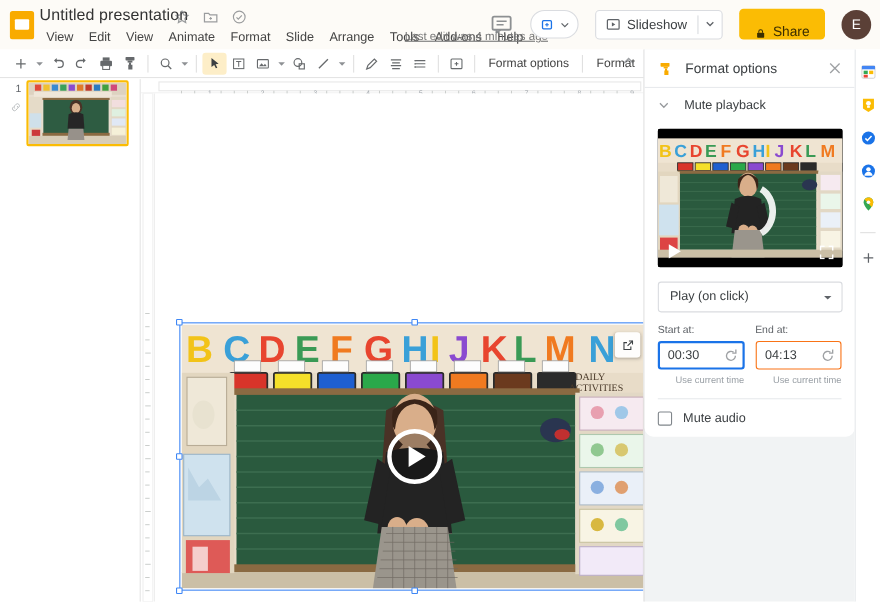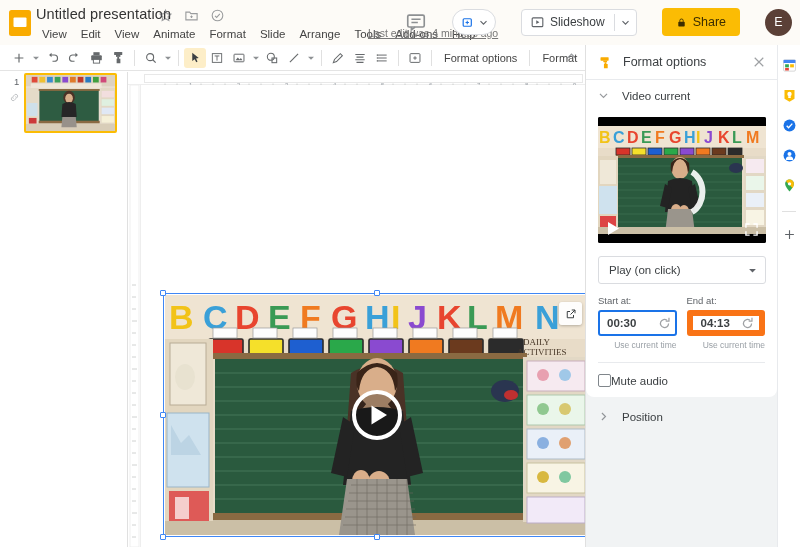--- a/index.html
+++ b/index.html
@@ -31,36 +31,36 @@
   .menu-item {
     font-size: 11.5px; color: #444; padding: 2px 7px 2px 7px;
     border-radius: 3px; cursor: pointer; white-space: nowrap;
   }
   .lastedit {
     position: absolute; left: 368px; top: 27px;
     font-size: 10.5px; color: #777; text-decoration: underline; cursor: pointer;
     white-space: nowrap;
   }
 
-  .tr-controls { position: absolute; right: 8px; top: 6px; height: 32px; display: flex; align-items: center; gap: 25px; }
+  .tr-controls { position: absolute; right: 8px; top: 6px; height: 32px; display: flex; align-items: center; gap: 15px; }
   .comment-btn { width: 22px; height: 22px; cursor: pointer; opacity: .7; }
   .meet-btn {
     display: flex; align-items: center; gap: 3px;
     border: 1px solid #dadce0; border-radius: 13px; height: 26px;
     padding: 0 7px 0 8px; background: #fff; cursor: pointer;
   }
   .slideshow-btn {
     display: flex; align-items: center; height: 27px;
     border: 1px solid #dadce0; border-radius: 4px; background: #fff; cursor: pointer;
   }
   .slideshow-btn .lbl { font-size: 12px; color: #3c4043; padding: 0 9px 0 5px; }
   .slideshow-btn .sep { width: 1px; height: 17px; background: #dadce0; }
   .slideshow-btn .caret { padding: 0 6px; }
   .share-btn {
-    display: flex; align-items: center; gap: 6px;
+    display: flex; align-items: flex-end; gap: 6px;
     background: #fbbc04; border-radius: 4px; height: 28px; padding: 0 14px;
     cursor: pointer; border: none;
   }
   .share-btn .sl { font-size: 12.5px; color: #3c2e00; font-weight: 500; }
   .avatar {
     width: 27px; height: 27px; border-radius: 50%;
     background: #5b4037; color: #fff; font-size: 12.5px;
     display: flex; align-items: center; justify-content: center;
     cursor: pointer; font-weight: 500;
   }
@@ -157,33 +157,33 @@
   .select-box {
     margin: 13px 12px 0 12px; width: 168px; height: 28px;
     border: 1px solid #dadce0; border-radius: 3px; background: #fff;
     display: flex; align-items: center; padding: 0 8px 0 10px; cursor: pointer;
   }
   .select-box .sv { font-size: 11.5px; color: #3c4043; flex: 1; }
   .time-row { display: flex; margin: 11px 12px 0 12px; gap: 10px; }
   .time-col { width: 79px; }
   .time-lbl { font-size: 9.5px; color: #5f6368; margin-bottom: 4px; }
   .time-field {
-    height: 26px; border: 6px solid #f97316; border-radius: 3px; background: #fff;
+    height: 26px; border: 1px solid #f97316; border-radius: 3px; background: #fff;
     display: flex; align-items: center; padding: 0 5px 0 8px;
   }
   .time-field.focused { border: 2px solid #1a73e8; padding: 0 4px 0 7px; }
-  .time-field .tv { font-size: 11.5px; color: #3c4043; flex: 1; font-weight: bold; }
+  .time-field .tv { font-size: 11.5px; color: #3c4043; flex: 1; }
   .reset-ic { width: 13px; height: 13px; opacity: .6; cursor: pointer; }
   .usecur { font-size: 8.5px; color: #9aa0a6; margin-top: 4px; cursor: pointer; text-align: right; }
   .hr-line { height: 1px; background: #e8eaed; margin: 12px 12px 0 12px; }
   .chk-row { display: flex; align-items: center; padding: 11px 12px 0 12px; cursor: pointer; }
   .chkbox {
     width: 13px; height: 13px; border: 1.5px solid #80868b; border-radius: 2px; background:#fff;
   }
-  .chk-lbl { font-size: 11.5px; color: #3c4043; }
+  .chk-lbl { font-size: 11.5px; color: #3c4043; margin-left: 10px; }
   .collapsed-sec {
     display: flex; align-items: center; height: 39px; padding: 0 12px; cursor: pointer;
   }
 
   
   .rail {
     position: absolute; left: 777px; top: 45px; width: 23px; height: 502px;
     background: #fff; border-left: 1px solid #e8eaed;
     display: flex; flex-direction: column; align-items: center; padding-top: 13px; gap: 15px;
   }
@@ -625,21 +625,21 @@
           <path d="M2 2l10 10M12 2L2 12" stroke="#5f6368" stroke-width="1.4"></path>
         </svg>
       </span>
     </div>
 
     <div class="card">
       <div class="sec-head">
         <svg class="chev" viewBox="0 0 14 14">
           <path d="M2.5 5L7 9.5 11.5 5" fill="none" stroke="#5f6368" stroke-width="1.5"></path>
         </svg>
-        <span class="sec-label">Video current</span>
+        <span class="sec-label">Mute playback</span>
       </div>
 
       <div class="preview">
         <svg width="100%" height="100%" viewBox="0 0 168 126" preserveAspectRatio="none">
           <rect width="168" height="126" fill="#000"></rect>
           <g transform="translate(0,9)">
             <rect width="168" height="108" fill="#e8dcc8"></rect>
             <rect x="0" y="0" width="168" height="22" fill="#efe4d2"></rect>
             <g font-family="Liberation Sans, sans-serif" font-size="16" font-weight="bold">
               <text x="1" y="17" fill="#f2c318">B</text>
@@ -736,26 +736,20 @@
 
       <div class="hr-line"></div>
 
       <div class="chk-row">
         <span class="chkbox"></span>
         <span class="chk-lbl">Mute audio</span>
       </div>
     </div>
 
 
-    <div class="collapsed-sec">
-      <svg class="chev" viewBox="0 0 14 14">
-        <path d="M5 2.5L9.5 7 5 11.5" fill="none" stroke="#5f6368" stroke-width="1.5"></path>
-      </svg>
-      <span class="sec-label">Position</span>
-    </div>
 
   </div>
 
   <div class="rail">
     <svg class="rail-ic" viewBox="0 0 24 24">
       <rect x="2.5" y="3" width="19" height="18" rx="2" fill="#fff" stroke="#bdbdbd" stroke-width="1"></rect>
       <rect x="2.5" y="3" width="19" height="5" fill="#4285f4"></rect>
       <rect x="5" y="10" width="6" height="5" fill="#34a853"></rect>
       <rect x="13" y="10" width="6" height="5" fill="#fbbc04"></rect>
       <rect x="5" y="16" width="6" height="4" fill="#ea4335"></rect>

